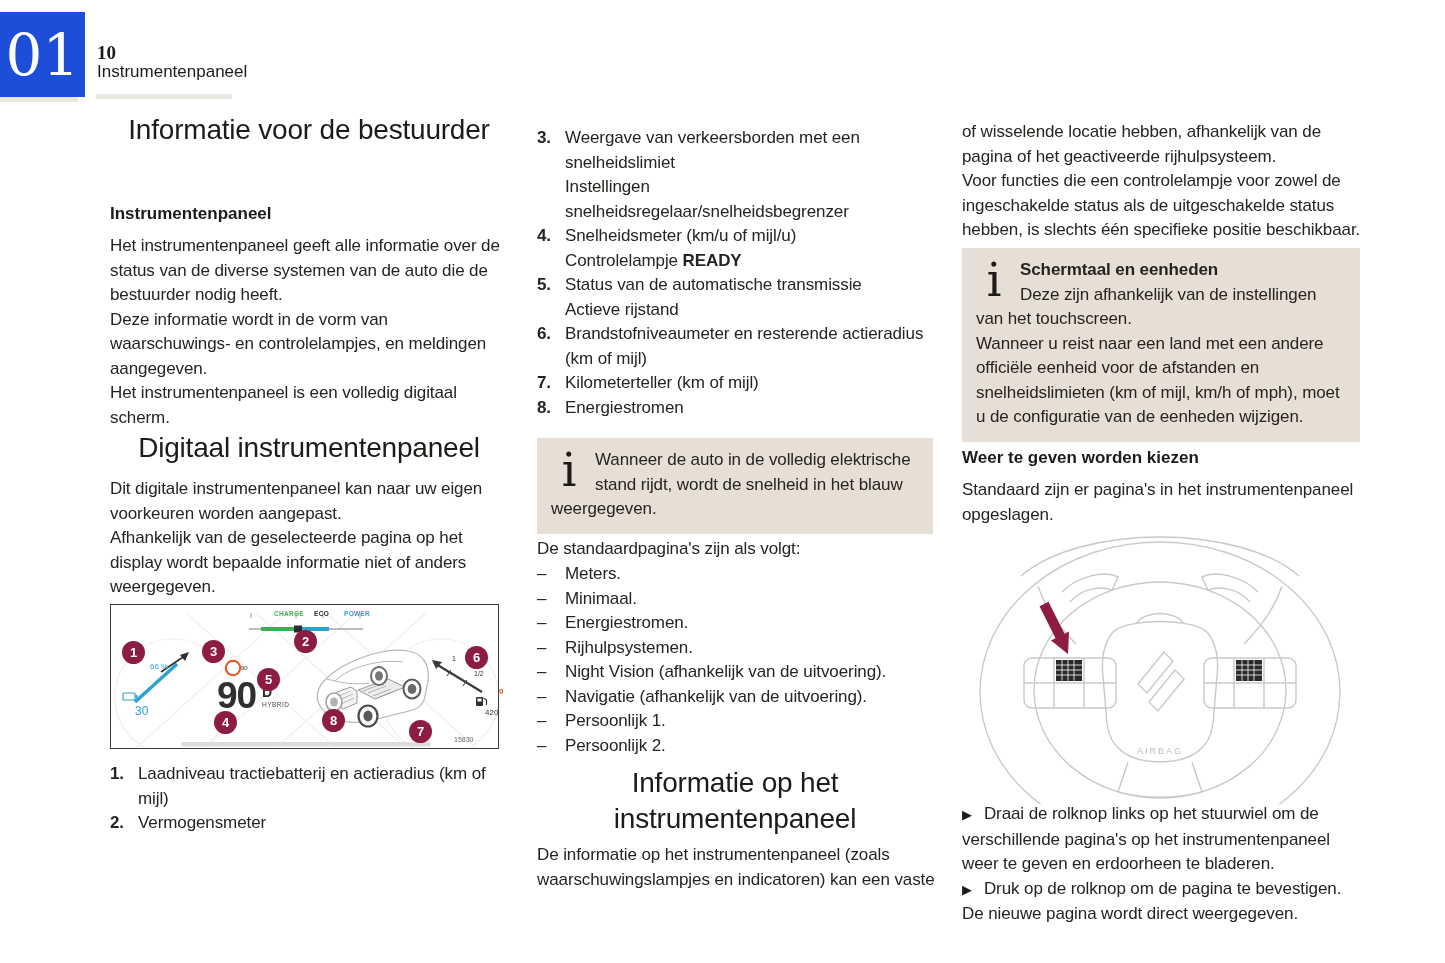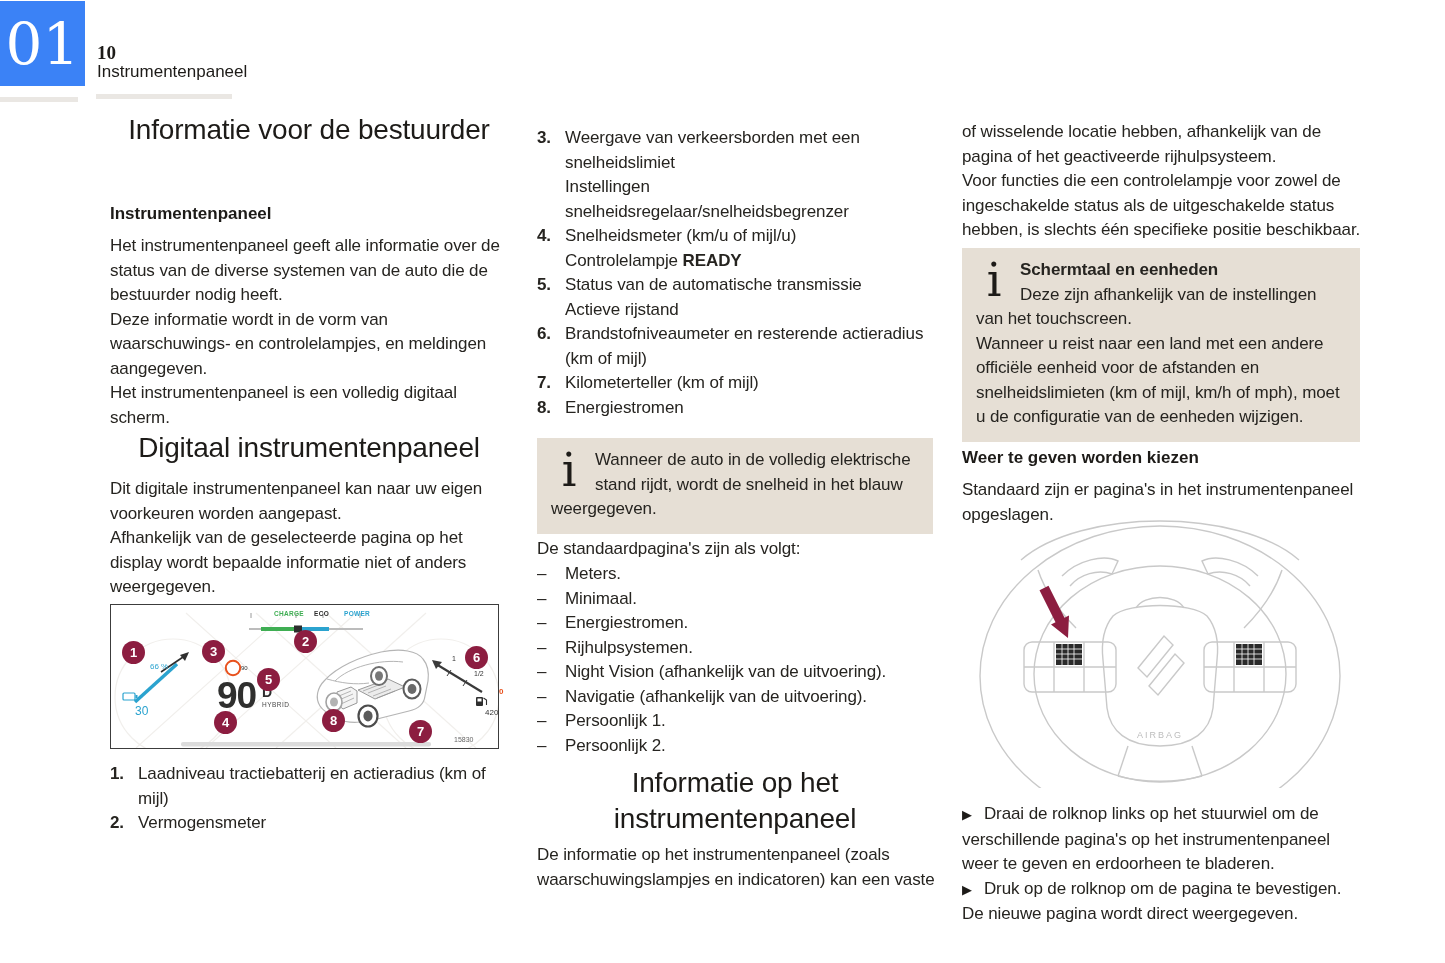--- a/index.html
+++ b/index.html
@@ -1,20 +1,20 @@
 <!DOCTYPE html>
 <html><head>
 <meta charset="utf-8">
 <style>
   html,body{margin:0;padding:0;}
   body{width:1445px;height:963px;position:relative;overflow:hidden;background:#ffffff;
        font-family:"Liberation Sans",sans-serif;color:#262420;}
   .abs{position:absolute;}
   
-  .chapter-box{left:0;top:1px;width:85px;height:85px;background:#3b82f6;display:flex;
+  .chapter-box{left:0;top:12px;width:85px;height:85px;background:#1d4ed8;display:flex;
                align-items:center;justify-content:center;}
   .chapter-box span{font-family:"DejaVu Serif",serif;color:#ffffff;font-size:58px;line-height:1;}
   .hdr-rule{background:#eae7e3;height:5px;}
   .pgnum{left:97px;top:42px;font-size:19px;font-weight:700;color:#1d1b18;font-family:Liberation Serif, serif;}
   .section{left:97px;top:62px;font-size:17px;color:#1d1b18;}
   
   .h1{font-size:28px;line-height:36px;font-weight:400;color:#1d1b18;letter-spacing:-0.2px;text-align:center;}
   .body-t{font-size:17px;line-height:24.5px;letter-spacing:-0.1px;}
   .bold-sub{font-size:17px;font-weight:700;color:#1d1b18;}
   .col{width:398px;}
@@ -29,21 +29,21 @@
   .infobox .tt{font-weight:700;}
   
   .cluster{left:110px;top:604px;width:387px;height:143px;border:1px solid #3c3c3c;background:#fff;}
   .clu-txt{position:absolute;white-space:nowrap;margin-left:13px;}
   .callout{position:absolute;width:23px;height:23px;border-radius:50%;background:#8c1d40;
            color:#fff;font-size:13px;font-weight:700;display:flex;align-items:center;
            justify-content:center;}
   
   .bullet-arrow{display:inline-block;margin-right:12px;font-size:13px;color:#1d1b18;}
   
-  .wheel{left:966px;top:516px;width:388px;height:272px;}
+  .wheel{left:966px;top:532px;width:388px;height:272px;}
 </style>
 </head>
 <body>
 
 <div class="abs chapter-box">
   <span>01</span>
 </div>
 <div class="abs hdr-rule" style="left:0;top:97px;width:78px;"></div>
 <div class="abs hdr-rule" style="left:96px;top:94px;width:136px;"></div>
 <div class="abs pgnum">10</div>

